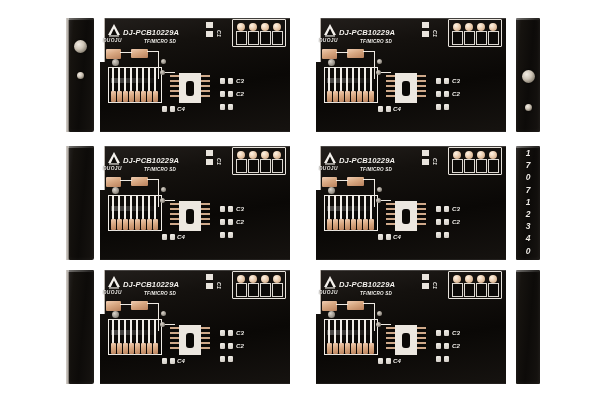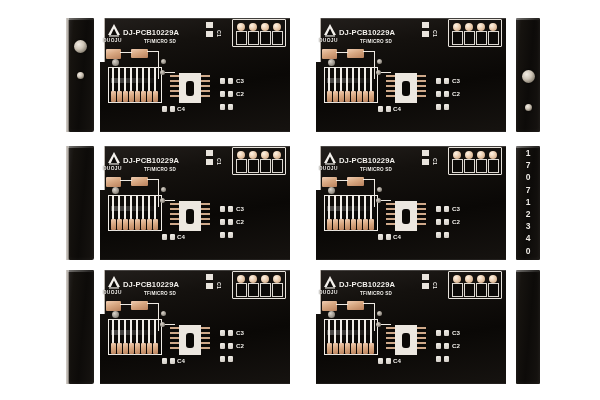--- a/index.html
+++ b/index.html
@@ -2,21 +2,21 @@
 <html><head>
 <meta charset="utf-8">
 <style>
   html,body{margin:0;padding:0;background:#fff;}
   body{width:600px;height:400px;overflow:hidden;font-family:"Liberation Sans",sans-serif;}
   #stage{position:relative;width:600px;height:400px;background:#ffffff;}
 
   
   .panel{position:absolute;left:68px;top:18px;width:472px;height:364px;}
 
-  .row{position:absolute;left:0;width:472px;height:114px;}
+  .row{position:absolute;left:0;width:472px;height:114px;font-style:italic;}
   .row.r0{top:0px;}
   .row.r1{top:128px;}
   .row.r2{top:252px;}
 
   
   .rail{position:absolute;top:0;height:114px;background:
         linear-gradient(95deg,#272422 0%,#16130f 18%,#0d0b09 55%,#171411 100%);
         box-shadow:inset 0 0 4px rgba(255,255,255,.07);}
   .rail.left{left:0;width:26px;border-radius:1px 1px 2px 2px;}
   .rail.right{right:0;width:24px;border-radius:1px;}

